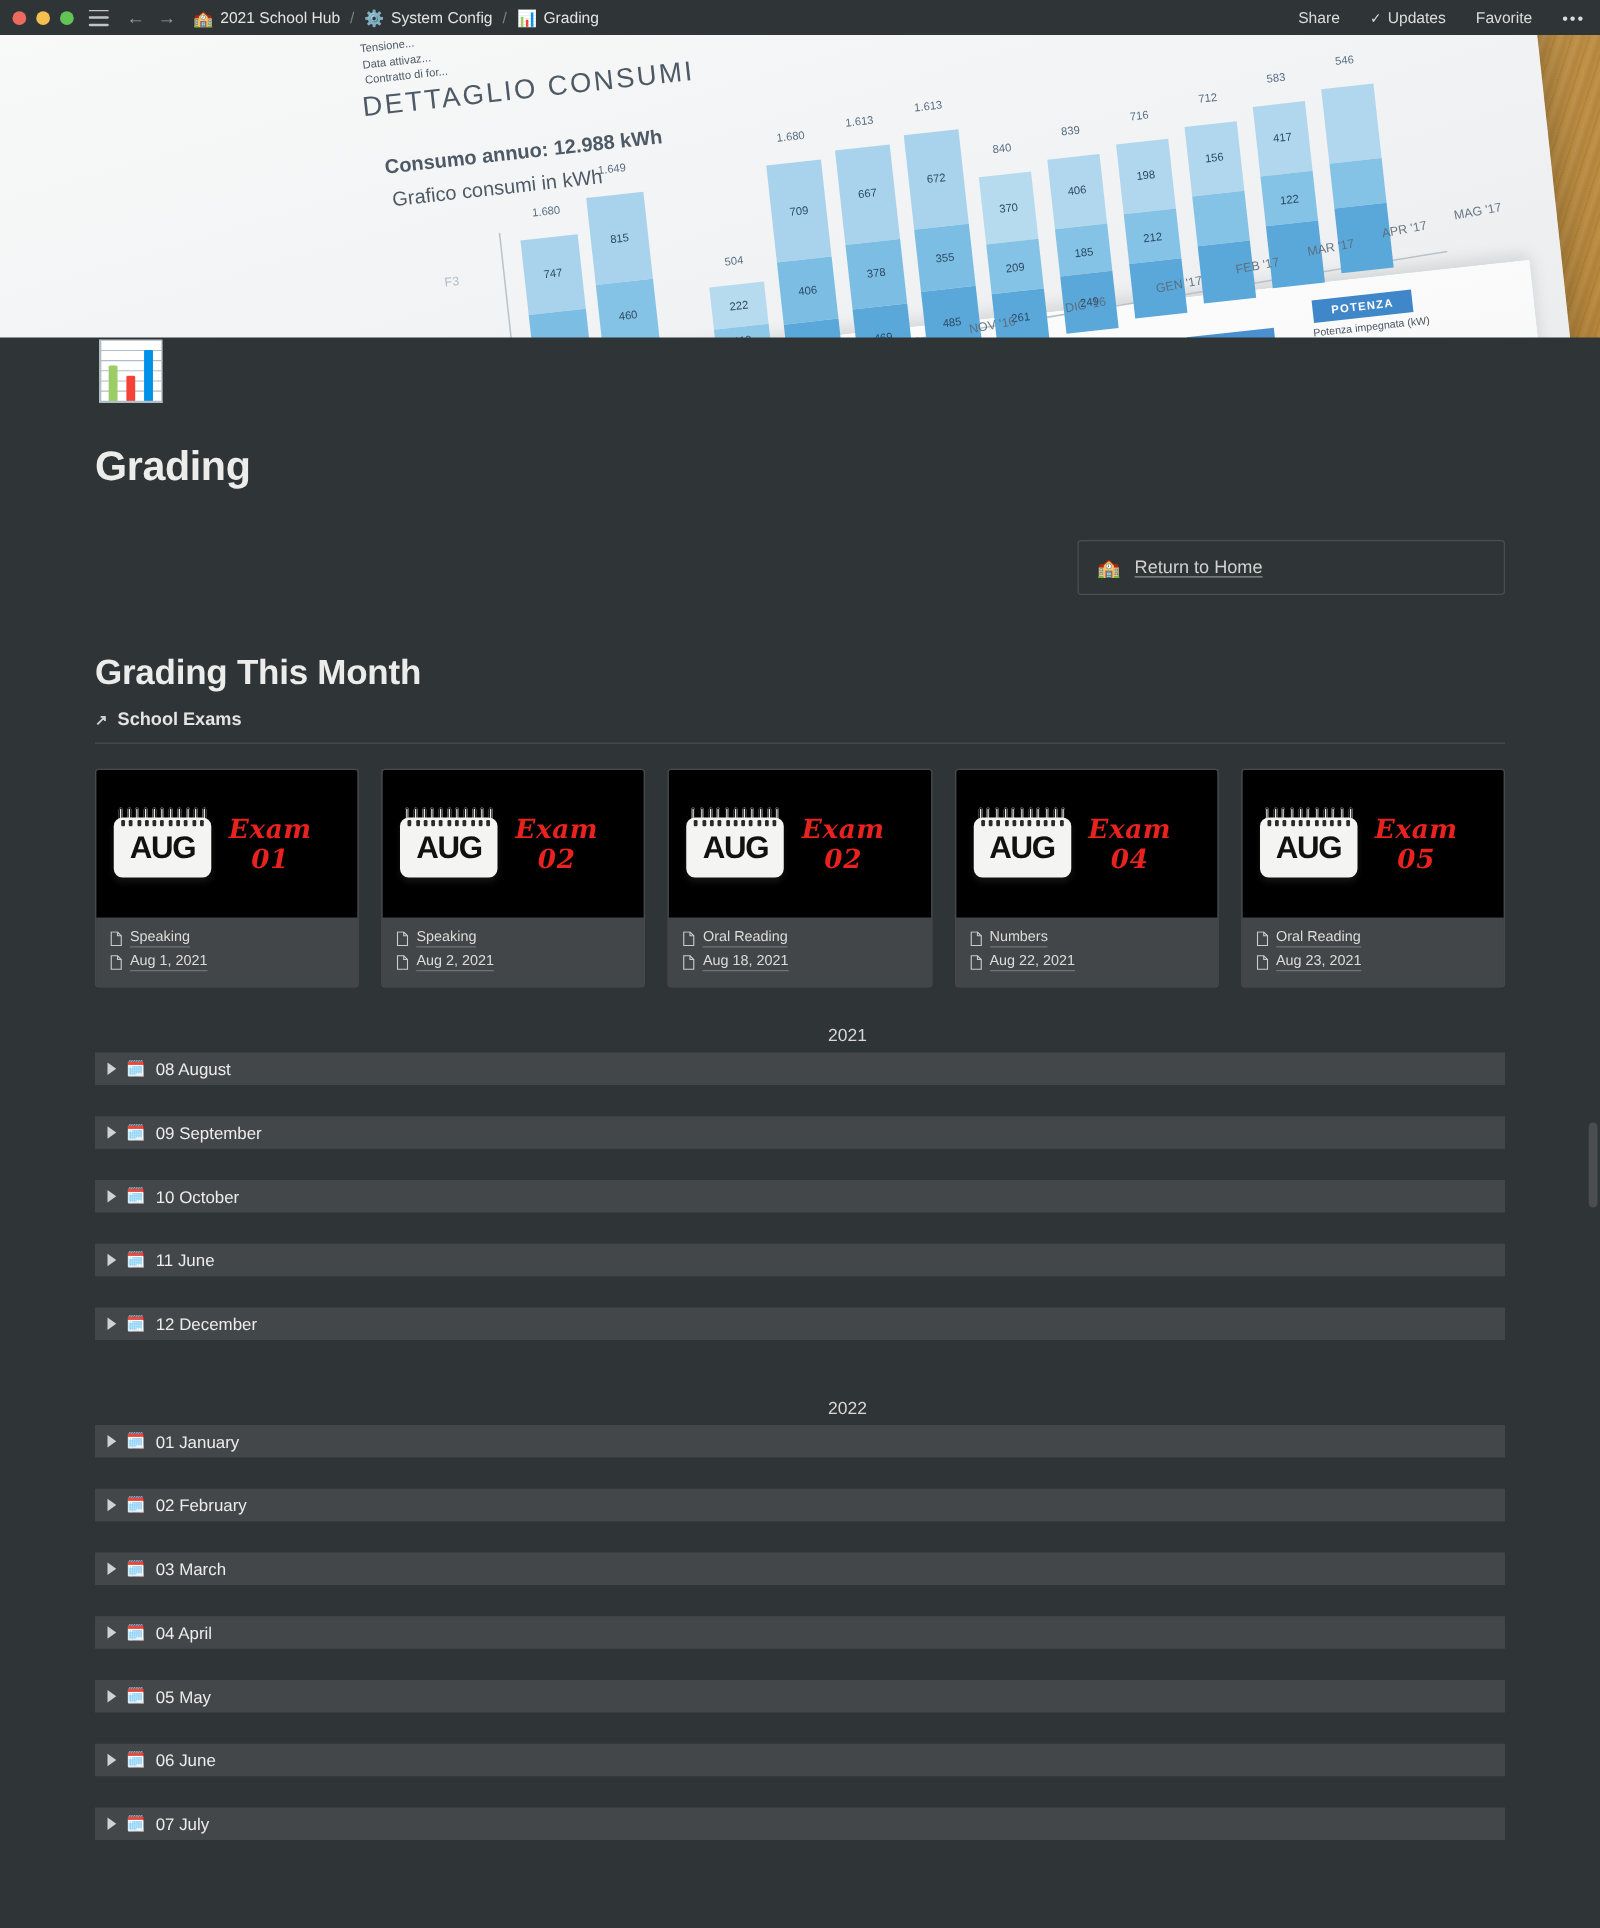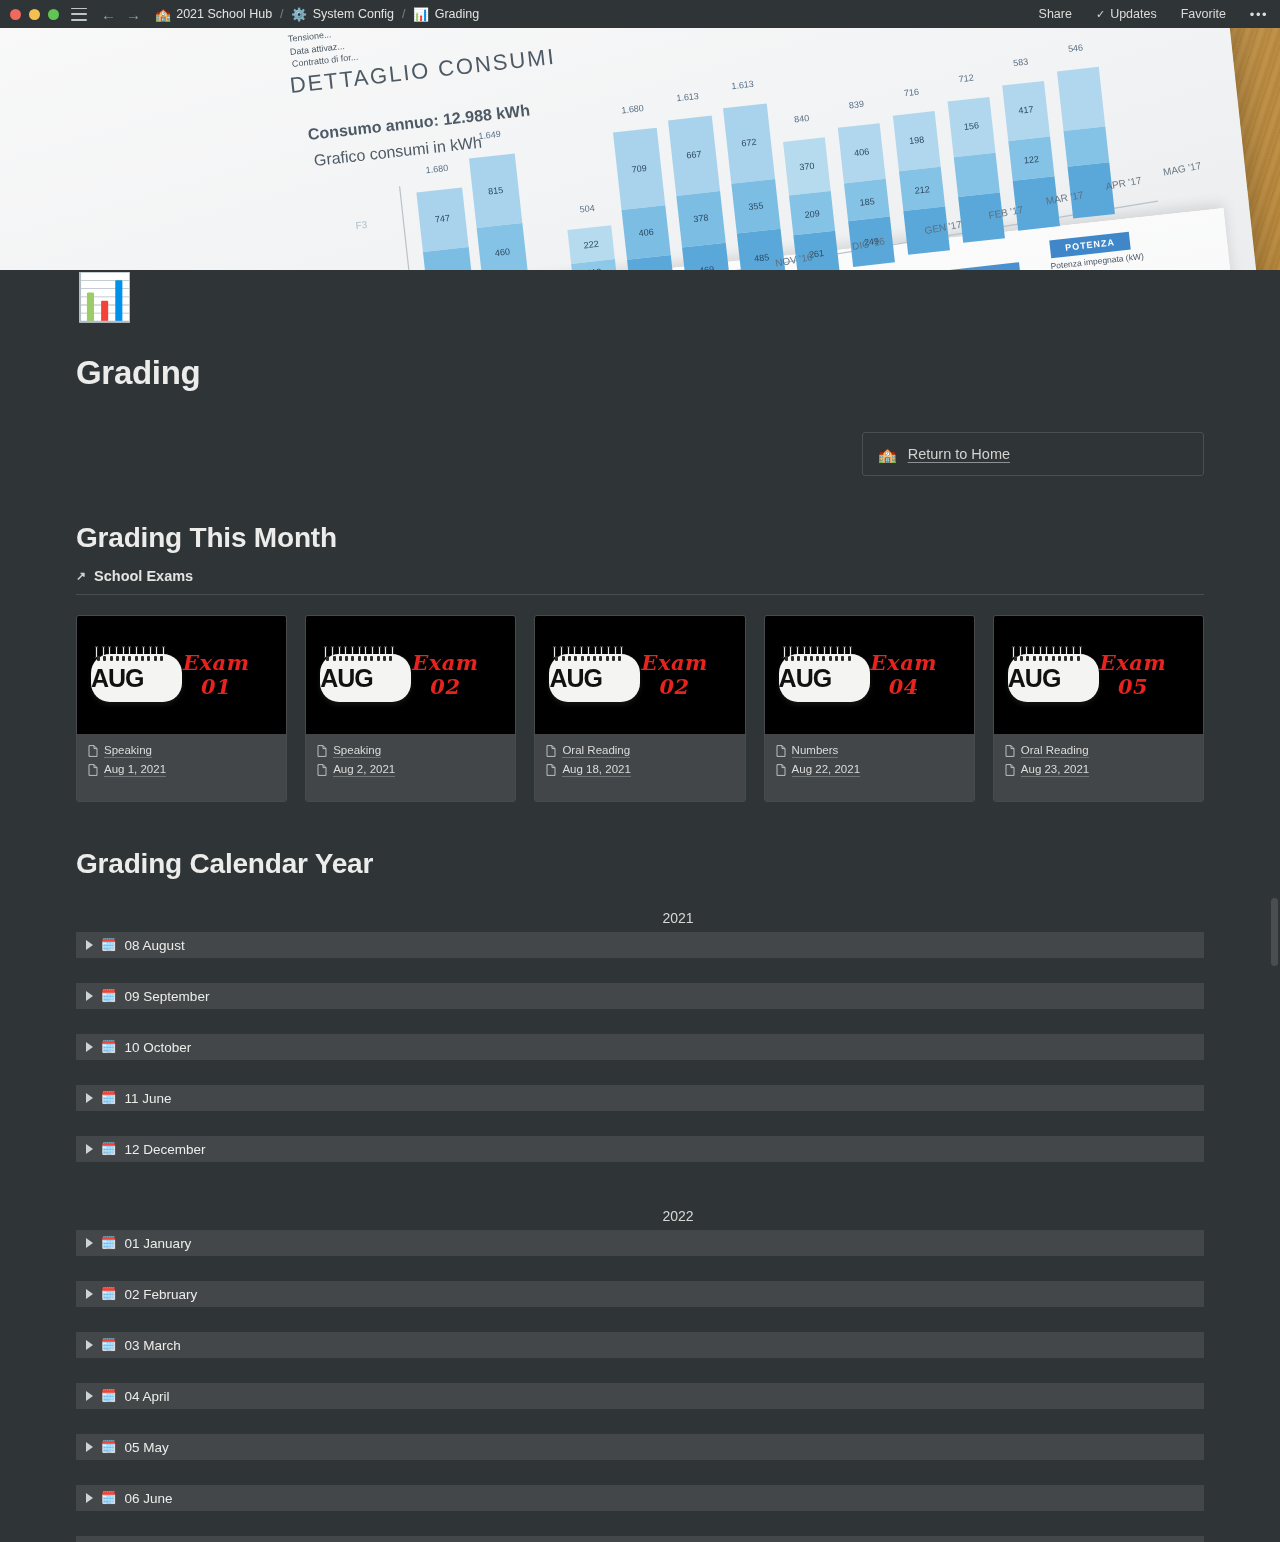--- a/index.html
+++ b/index.html
@@ -178,41 +178,41 @@
   }
   .cal-emoji {
     width: 78px; height: 58px; margin-left: 14px; position: relative;
     flex: 0 0 auto;
   }
   .cal-spiral { position: absolute; top: 0; left: 4px; width: 70px; height: 12px;
                 display: flex; justify-content: space-between; }
   .cal-spiral i { width: 3px; height: 12px; background: #e9e9e9; border-radius: 2px;
                   box-shadow: 0 0 0 1px #1b1b1b inset; display: block; }
   .cal-body {
-    position: absolute; top: 8px; left: 0; width: 91px; height: 48px;
-    background: #f4f4f2; border-radius: 19px;
-    display: flex; align-items: center; justify-content: flex-start;
+    position: absolute; top: 8px; left: 0; width: 78px; height: 48px;
+    background: #f4f4f2; border-radius: 7px;
+    display: flex; align-items: center; justify-content: center;
     box-shadow: 0 3px 5px rgba(255,255,255,.08);
   }
   .cal-body span { font-size: 25px; font-weight: bold; color: #111;
                    letter-spacing: -1px; font-family: "Liberation Sans", sans-serif; }
   .cal-dots { position: absolute; top: 10px; left: 6px; width: 66px; height: 5px;
               display: flex; justify-content: space-between; }
   .cal-dots i { width: 3px; height: 5px; background: #2b2b2b; display: block; border-radius:1px;}
 
   .exam-label {
     margin-left: 14px; color: #e8221e; font-size: 21px; line-height: 1.15;
     font-family: "DejaVu Serif", serif; font-style: italic; font-weight: bold;
     text-align: center; letter-spacing: 0.5px;
   }
   .exam-label .num { display: block; }
 
   .card-foot { background: #434649; padding: 10px 11px 12px 11px; }
   .prop { display: flex; align-items: center; gap: 6px; margin-bottom: 5px; }
-  .prop:last-child { margin-bottom: 12px; }
+  .prop:last-child { margin-bottom: 0; }
   .prop .ptext { font-size: 11.5px; color: #dcdcda;
                  border-bottom: 1px solid #6f7376; padding-bottom: 1px; }
   .doc-ico { width: 10px; height: 12px; flex: 0 0 auto; }
 
   
   .year-label { margin: 30px 0 6px 76px; font-size: 14px; color: #d8d8d6; text-align: center; }
   .toggle-row {
     margin: 0 76px 0 76px; height: 26px; background: #43474a;
     display: flex; align-items: center; gap: 8px; padding-left: 8px;
     cursor: pointer;
@@ -710,21 +710,20 @@
          <svg class="doc-ico" viewBox="0 0 10 12">
               <path d="M1 0.6h5L9 3.6v7.8H1z" fill="none" stroke="#c9cbcd" stroke-width="0.9"></path>
               <path d="M6 0.6v3h3" fill="none" stroke="#c9cbcd" stroke-width="0.9"></path>
             </svg>
          <span class="ptext">Aug 23, 2021</span>
        </div>
      </div>
    </div>
     </div>
 
-  <h2 class="section">Grading Calendar Year</h2>
 
   <div id="calendar-years">
       <div class="year-label">2021</div>
       <div class="toggle-row">
         <span class="tri"></span>
         <span class="trow-emoji">🗓️</span>
         <span class="trow-text">08 August</span>
       </div>
       <div class="toggle-gap"></div>
       <div class="toggle-row">

